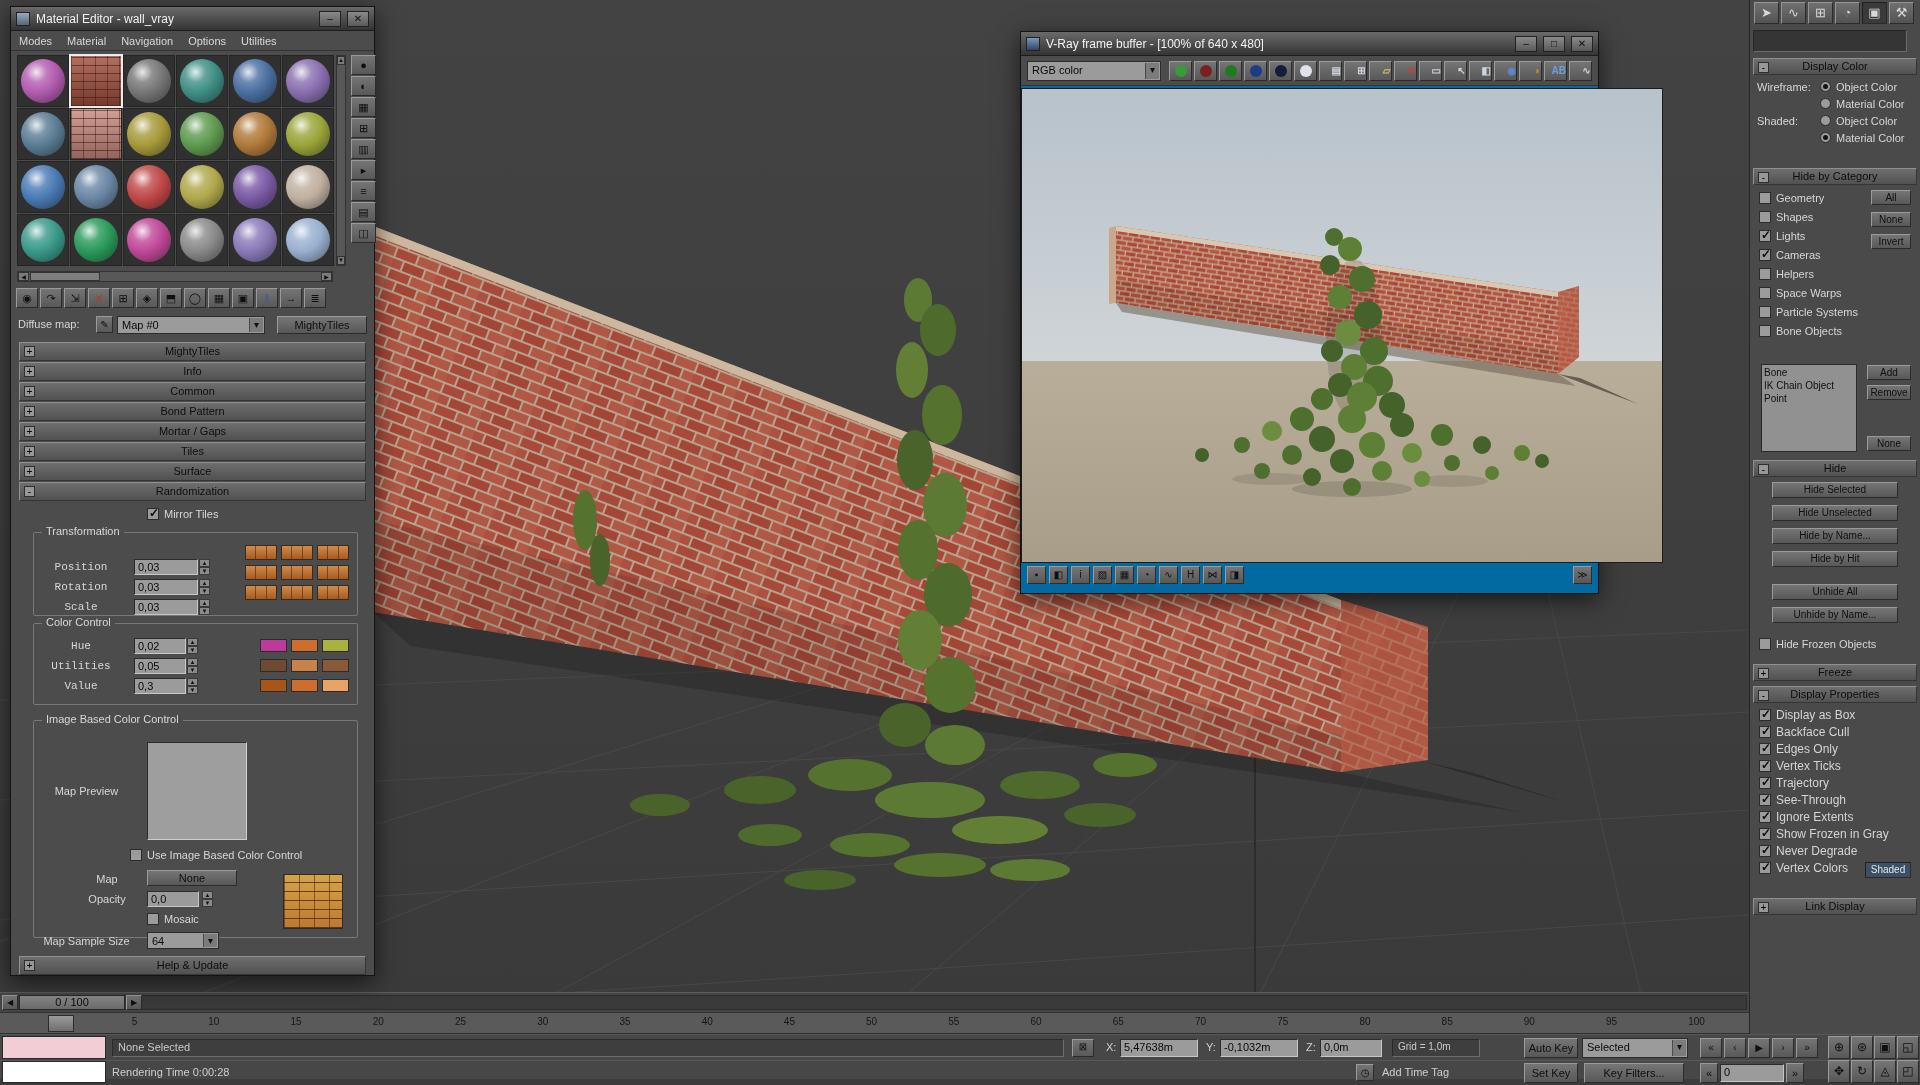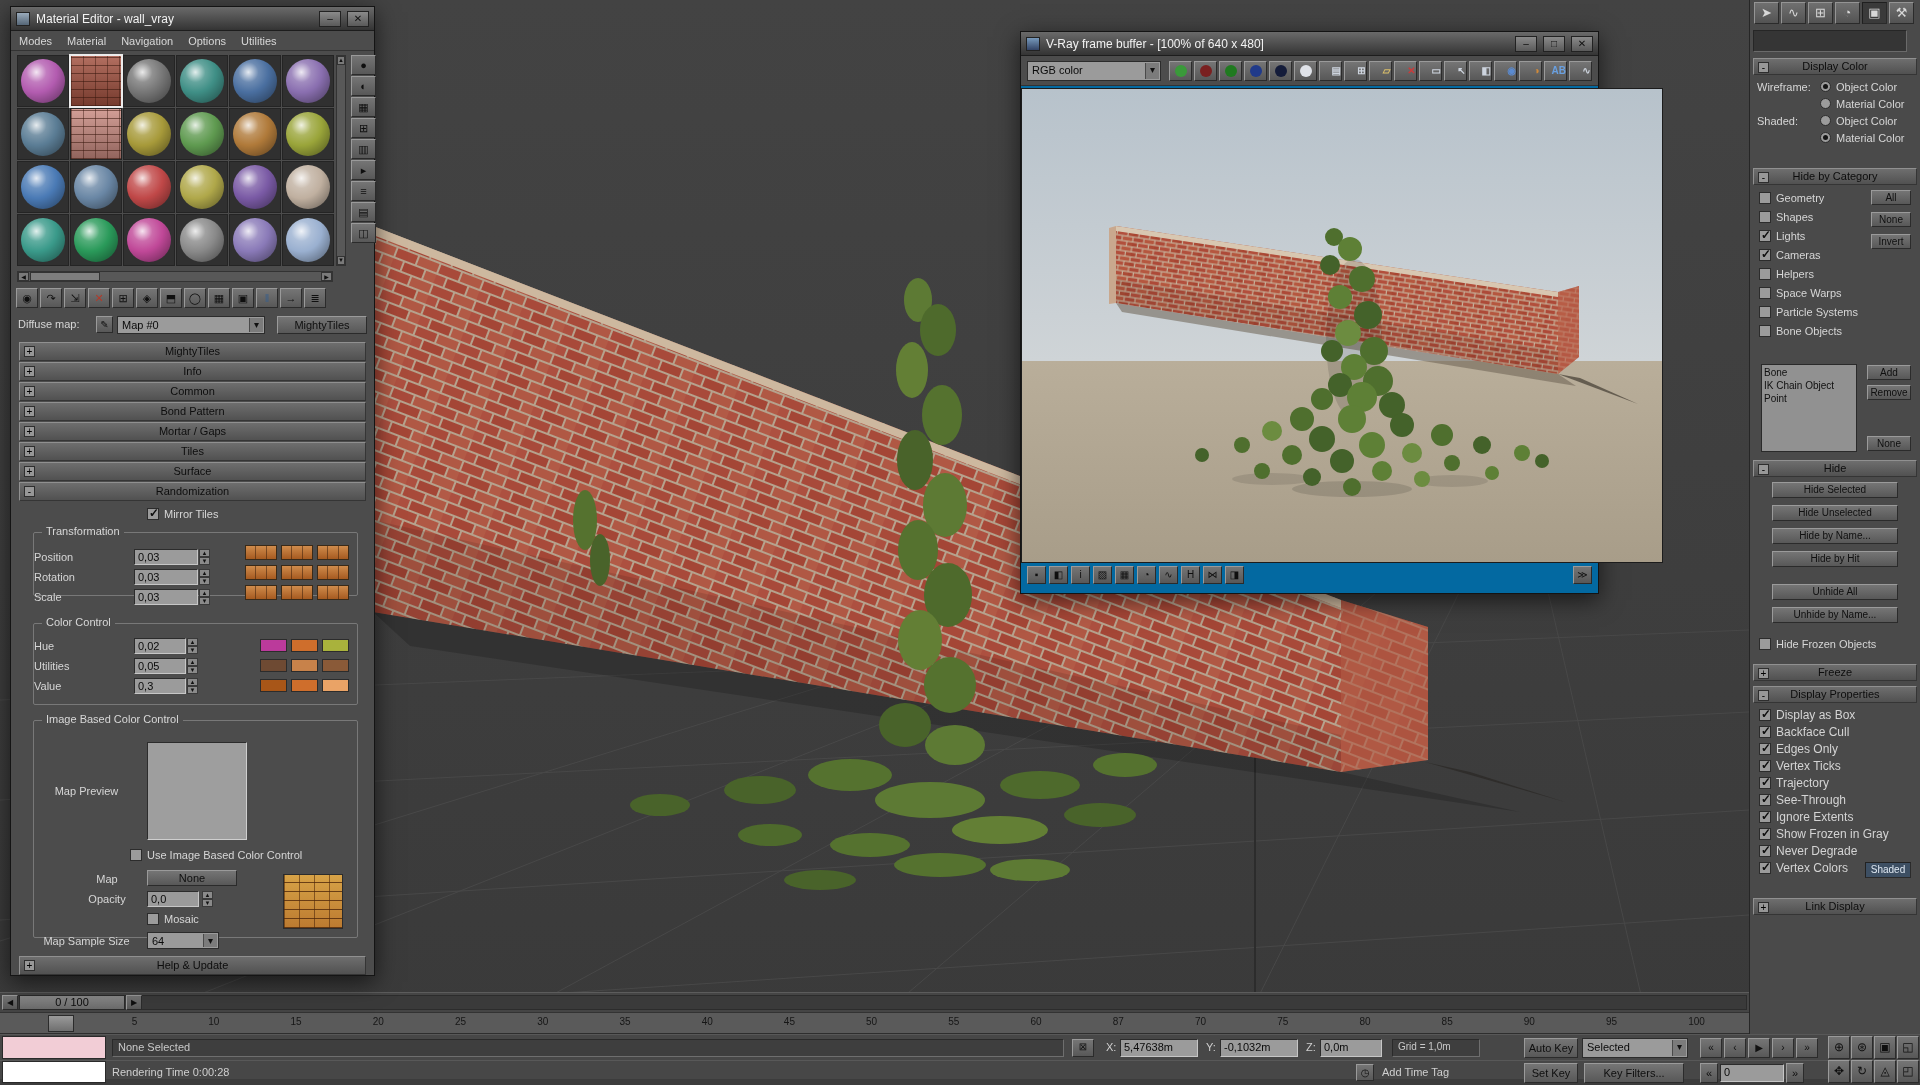--- a/index.html
+++ b/index.html
@@ -124,21 +124,21 @@
   .itool { width:22px; height:20px; font-size:11px; line-height:18px; }
   .diffrow { position:relative; height:22px; margin-top:4px; font-size:11px; }
   .diffrow .dlabel { position:absolute; left:7px; top:4px; color:#d6d6d6; }
   .diffrow .pen { position:absolute; left:85px; top:2px; width:17px; height:17px; font-size:10px; line-height:15px; }
   .diffrow .dd { position:absolute; left:106px; top:2px; width:148px; height:18px; }
   .diffrow .mtype { position:absolute; left:266px; top:2px; width:90px; height:18px; line-height:16px; }
   .rollstack { margin:6px 8px 0 8px; }
   .randcontent { position:relative; height:440px; }
   .mirrow { position:absolute; left:128px; top:6px; display:flex; gap:5px; align-items:center; font-size:11px; color:#d6d6d6; }
   .prow { display:flex; align-items:center; height:17px; margin-top:3px; }
-  .prow .plabel { width:100px; text-align:left; padding-right:6px; font-size:11px; color:#d6d6d6; }
+  .prow .plabel { width:100px; text-align:center; padding-right:6px; font-size:11px; color:#d6d6d6;font-family:Liberation Mono, monospace; }
   .prow .field { width:64px; height:16px; }
   .thumbgrid { position:absolute; right:8px; top:12px; display:grid; grid-template-columns:repeat(3,32px);
     grid-auto-rows:15px; gap:5px 4px; }
   .thumb { border:1px solid #3a2a18;
     background-image:linear-gradient(90deg, transparent 0 9px, rgba(60,30,10,.55) 9px 10px, transparent 10px 20px, rgba(60,30,10,.55) 20px 21px, transparent 21px),
       linear-gradient(180deg,#d08c4c,#a65a20); }
   .swrow { position:absolute; right:8px; display:flex; gap:4px; }
   .sw { width:27px; height:13px; border:1px solid #2c2c2c; }
   .prevbox { position:absolute; left:113px; top:21px; width:100px; height:98px; background:#9e9e9e;
     border:1px solid #2c2c2c; border-bottom-color:#cfcfcf; border-right-color:#cfcfcf; }
@@ -457,21 +457,21 @@
         <span class="tick">15</span>
         <span class="tick">20</span>
         <span class="tick">25</span>
         <span class="tick">30</span>
         <span class="tick">35</span>
         <span class="tick">40</span>
         <span class="tick">45</span>
         <span class="tick">50</span>
         <span class="tick">55</span>
         <span class="tick">60</span>
-        <span class="tick">87</span>
+        <span class="tick">65</span>
         <span class="tick">70</span>
         <span class="tick">75</span>
         <span class="tick">80</span>
         <span class="tick">85</span>
         <span class="tick">90</span>
         <span class="tick">95</span>
         <span class="tick">100</span>
     </div>
     <div class="handle"></div>
   </div>
@@ -795,21 +795,21 @@
         <span class="pm">-</span>
         <span>Randomization</span>
       </div>
 
       <div class="randcontent">
         <div class="mirrow">
           <span class="cb checked"></span>
           <span>Mirror Tiles</span>
         </div>
 
-        <div class="grp" style="left:14px; top:30px; width:325px; height:64px; padding-top:12px">
+        <div class="grp" style="left:14px; top:30px; width:325px; height:84px; padding-top:22px">
           <span class="gtitle">Transformation</span>
           <div>
 
               <div class="prow">
                 <span class="plabel">Position</span>
                 <span class="field">0,03</span>
                 <span class="spin">
                   <span>▲</span>
                   <span>▼</span>
                 </span>

